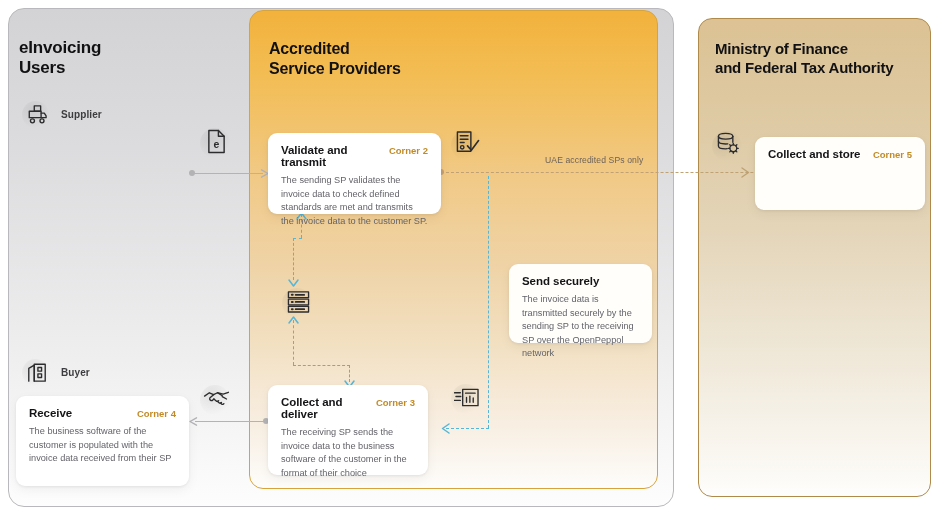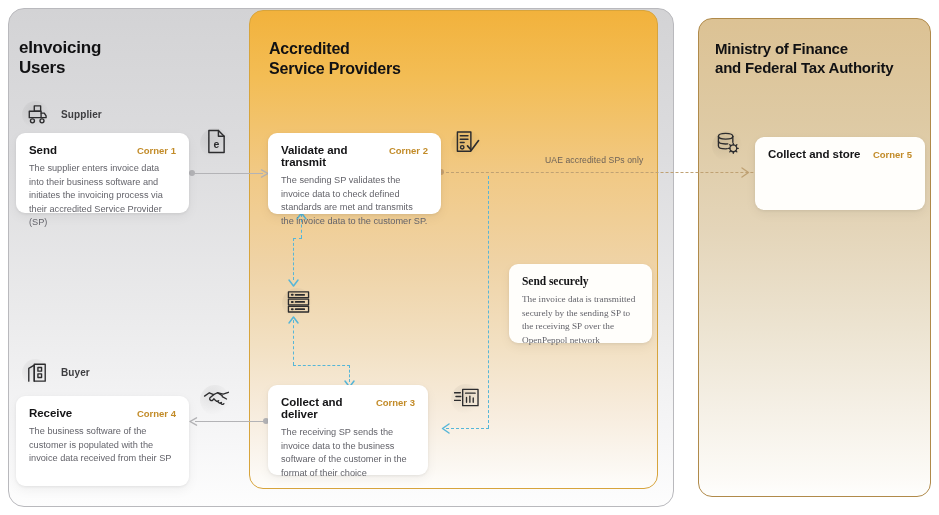--- a/index.html
+++ b/index.html
@@ -95,21 +95,21 @@
   .card-corner { font-size: 9.5px; font-weight: bold; color: #c28b28; white-space: nowrap; }
   .card-body {
     margin-top: 6px;
     font-size: 9.2px; line-height: 13.6px;
     color: #63636a;
   }
 
   #card-send       { left: 16px;  top: 133px; width: 173px; height: 80px; }
   #card-validate   { left: 268px; top: 133px; width: 173px; height: 81px; }
   #card-confirm    { left: 328px; top: 264px; width: 143px; height: 79px; }
-  #card-secure     { left: 509px; top: 264px; width: 143px; height: 79px; font-family: Liberation Serif, serif; }
+  #card-secure     { left: 509px; top: 264px; width: 143px; height: 79px; }
   #card-collect    { left: 268px; top: 385px; width: 160px; height: 90px; }
   #card-receive    { left: 16px;  top: 396px; width: 173px; height: 90px; }
   #card-store      { left: 755px; top: 137px; width: 170px; height: 73px; }
 
   
   .conn { position: absolute; }
   .seg-solid { position: absolute; background: #b3b3b6; }
   .dot {
     position: absolute; width: 6px; height: 6px; border-radius: 50%;
     background: #b3b3b6;
@@ -287,27 +287,20 @@
     <path d="M1 2L5.5 8 10 2" fill="none" stroke="#56b6d8" stroke-width="1.5" stroke-linecap="round" stroke-linejoin="round"></path>
   </svg>
 
   <div class="dash-v" style="left:488px; top:176px; height:252px;"></div>
 
   <div class="dash-h" style="left:446px; top:428px; width:43px;"></div>
   <svg class="arrowhead" style="left:441px; top:423px;" width="10" height="11" viewBox="0 0 10 11">
     <path d="M8 1L1.5 5.5 8 10" fill="none" stroke="#56b6d8" stroke-width="1.5" stroke-linecap="round" stroke-linejoin="round"></path>
   </svg>
 
-  <div class="card" id="card-send">
-    <div class="card-head">
-      <span class="card-title">Send</span>
-      <span class="card-corner">Corner 1</span>
-    </div>
-    <div class="card-body">The supplier enters invoice data into their business software and initiates the invoicing process via their accredited Service Provider (SP)</div>
-  </div>
 
   <div class="card" id="card-validate">
     <div class="card-head">
       <span class="card-title">Validate and transmit</span>
       <span class="card-corner">Corner 2</span>
     </div>
     <div class="card-body">The sending SP validates the invoice data to check defined standards are met and transmits the invoice data to the customer SP.</div>
   </div>
 
 

